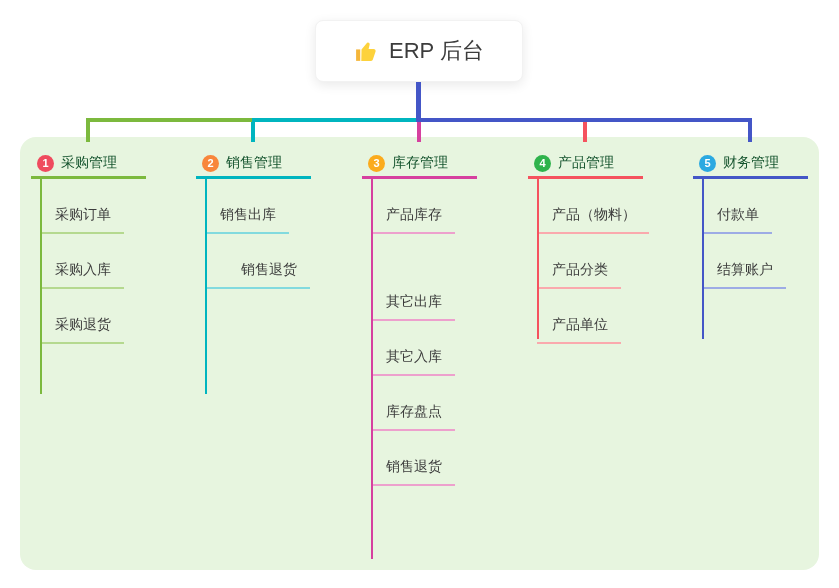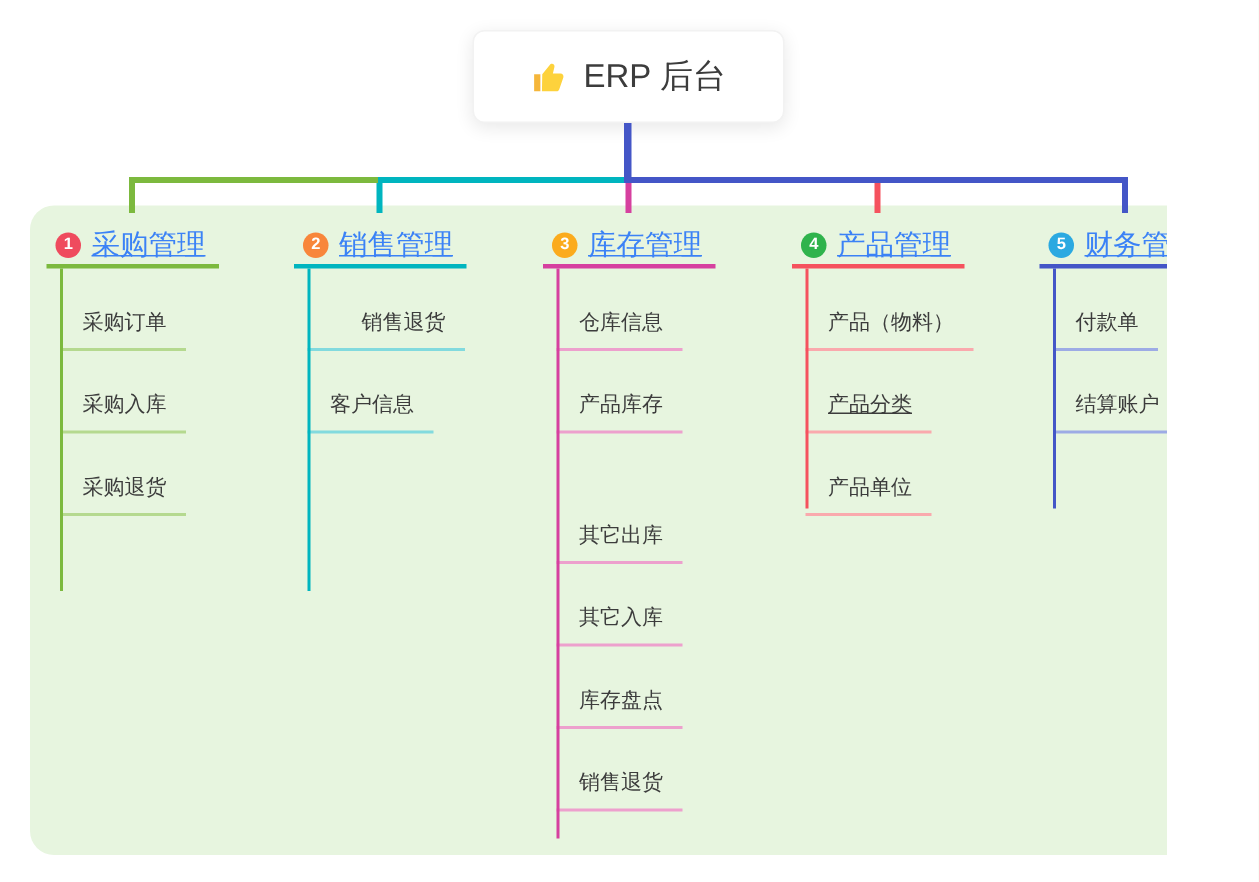--- a/index.html
+++ b/index.html
@@ -1,17 +1,17 @@
 <!DOCTYPE html>
 <html><head>
 <meta charset="utf-8">
 <style>
   html,body{margin:0;padding:0;background:#ffffff;}
   .stage{
-    position:relative;width:778px;height:588px;overflow:hidden;
+    position:relative;width:839px;height:588px;overflow:hidden;
     font-family:"Liberation Sans","DejaVu Sans",sans-serif;
     background:#ffffff;
   }
   .panel{
     position:absolute;left:20px;top:137px;width:799px;height:433px;
     border-radius:16px;
   }
   .root-card{
     position:absolute;left:315px;top:20px;width:208px;height:62px;
     background:#ffffff;border:1px solid #f2f2f2;border-radius:8px;
@@ -26,21 +26,21 @@
   .branch{position:absolute;top:150px;}
   .branch-header{
     width:115px;height:29px;box-sizing:border-box;border-bottom:3px solid #000;
     display:flex;align-items:center;gap:7px;padding-left:6px;cursor:pointer;
   }
   .badge{
     width:17px;height:17px;border-radius:50%;flex:0 0 17px;
     color:#ffffff;font-size:11px;font-weight:bold;
     display:flex;align-items:center;justify-content:center;
   }
-  .branch-label{font-size:19px;color:#3b82f6;white-space:nowrap;text-decoration:underline;}
+  .branch-label{font-size:14px;color:#14532d;white-space:nowrap;}
   .items{position:relative;margin-left:9px;}
   .vline{position:absolute;left:0;top:0;width:2px;}
   .item{
     height:55px;width:fit-content;box-sizing:border-box;
     display:flex;align-items:flex-end;
     padding:0 13px 8px 15px;border-bottom:2px solid #ccc;
     font-size:14px;color:#3c3c3c;white-space:nowrap;cursor:pointer;
   }
   .item:first-child{height:50px;}
 </style>
@@ -86,48 +86,47 @@
           <div class="item" style="border-bottom-color: rgb(181, 217, 143);">采购退货</div>
         </div>
       </div>
       <div class="branch" style="left: 196px;">
         <div class="branch-header" style="border-bottom-color: rgb(0, 181, 191);">
           <span class="badge" style="background: rgb(248, 134, 59);">2</span>
           <span class="branch-label">销售管理</span>
         </div>
         <div class="items">
           <div class="vline" style="background: rgb(0, 181, 191); height: 215px;"></div>
+          <div class="item" style="border-bottom-color: rgb(130, 218, 222);">销售出库</div>
           <div class="item" style="border-bottom-color: rgb(130, 218, 222); padding-left: 36px;">销售退货</div>
-          <div class="item" style="border-bottom-color: rgb(130, 218, 222);">客户信息</div>
         </div>
       </div>
       <div class="branch" style="left: 362px;">
         <div class="branch-header" style="border-bottom-color: rgb(214, 64, 159);">
           <span class="badge" style="background: rgb(251, 171, 29);">3</span>
           <span class="branch-label">库存管理</span>
         </div>
         <div class="items">
           <div class="vline" style="background: rgb(214, 64, 159); height: 380px;"></div>
-          <div class="item" style="border-bottom-color: rgb(237, 160, 205);">仓库信息</div>
           <div class="item" style="border-bottom-color: rgb(237, 160, 205);">产品库存</div>
           <div class="item" style="border-bottom-color: rgb(237, 160, 205); margin-top: 32px;">其它出库</div>
           <div class="item" style="border-bottom-color: rgb(237, 160, 205);">其它入库</div>
           <div class="item" style="border-bottom-color: rgb(237, 160, 205);">库存盘点</div>
           <div class="item" style="border-bottom-color: rgb(237, 160, 205);">销售退货</div>
         </div>
       </div>
       <div class="branch" style="left: 528px;">
         <div class="branch-header" style="border-bottom-color: rgb(245, 82, 94);">
           <span class="badge" style="background: rgb(47, 179, 76);">4</span>
           <span class="branch-label">产品管理</span>
         </div>
         <div class="items">
           <div class="vline" style="background: rgb(245, 82, 94); height: 160px;"></div>
           <div class="item" style="border-bottom-color: rgb(250, 169, 173);">产品（物料）</div>
-          <div class="item" style="border-bottom-color: rgb(250, 169, 173); text-decoration: underline;">产品分类</div>
+          <div class="item" style="border-bottom-color: rgb(250, 169, 173);">产品分类</div>
           <div class="item" style="border-bottom-color: rgb(250, 169, 173);">产品单位</div>
         </div>
       </div>
       <div class="branch" style="left: 693px;">
         <div class="branch-header" style="border-bottom-color: rgb(68, 86, 199);">
           <span class="badge" style="background: rgb(43, 169, 225);">5</span>
           <span class="branch-label">财务管理</span>
         </div>
         <div class="items">
           <div class="vline" style="background: rgb(68, 86, 199); height: 160px;"></div>

